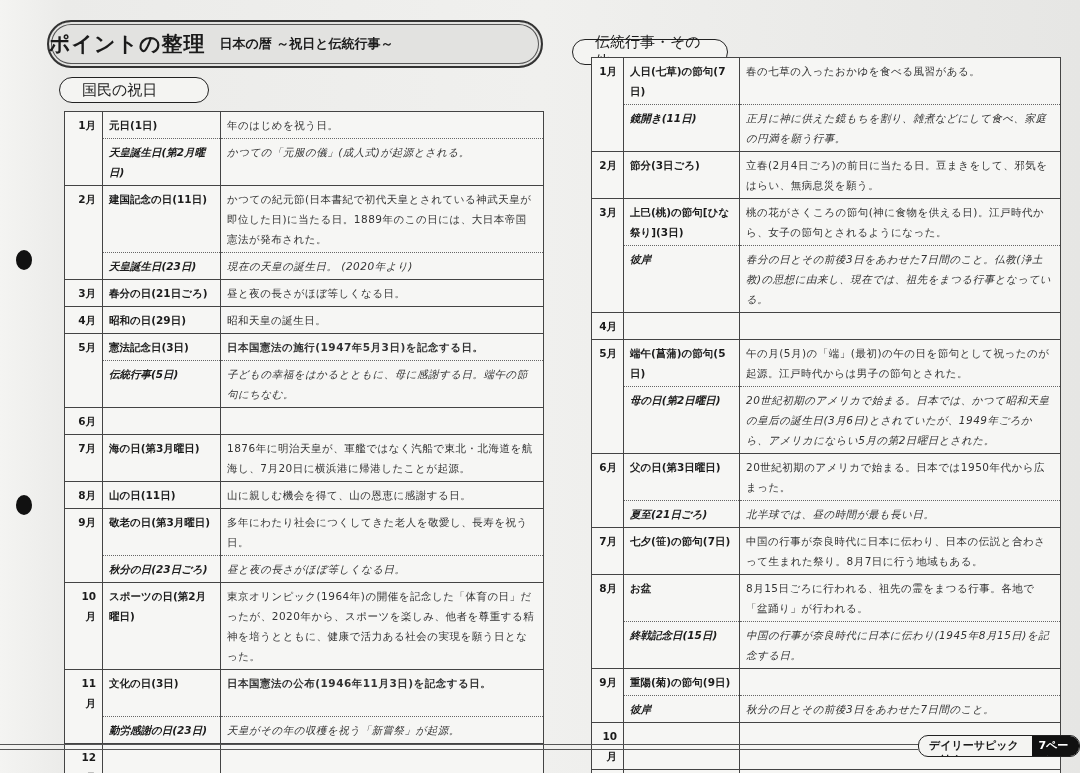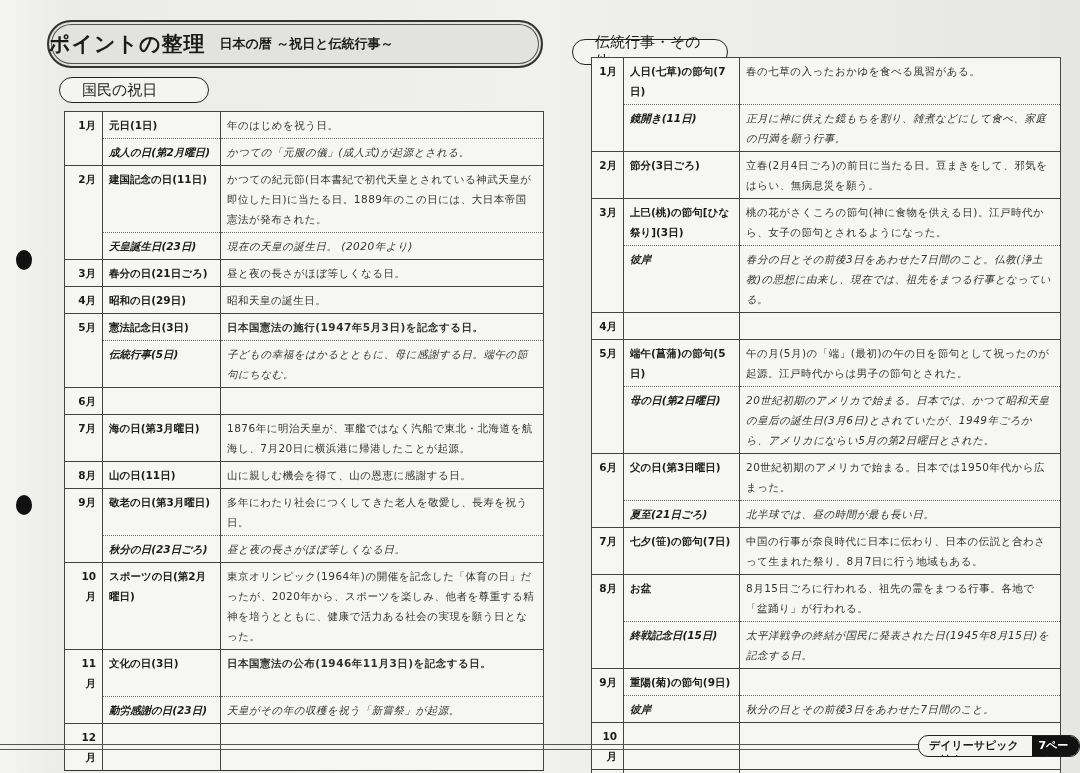--- a/index.html
+++ b/index.html
@@ -82,21 +82,21 @@
         <col>
       </colgroup>
     <tbody>
       <tr class="month-start">
           <td class="mon">1月</td>
           <td class="ev">元日(1日)</td>
           <td class="desc">年のはじめを祝う日。</td>
         </tr>
       <tr class="sub">
           <td class="mon"></td>
-          <td class="ev">成人の日(第2月曜日)</td>
+          <td class="ev">天皇誕生日(第2月曜日)</td>
           <td class="desc">かつての「元服の儀」(成人式)が起源とされる。</td>
         </tr>
       <tr class="month-start">
           <td class="mon">2月</td>
           <td class="ev">建国記念の日(11日)</td>
           <td class="desc">かつての紀元節(日本書紀で初代天皇とされている神武天皇が即位した日)に当たる日。1889年のこの日には、大日本帝国憲法が発布された。</td>
         </tr>
       <tr class="sub">
           <td class="mon"></td>
           <td class="ev">天皇誕生日(23日)</td>
@@ -233,21 +233,21 @@
           <td class="desc">中国の行事が奈良時代に日本に伝わり、日本の伝説と合わさって生まれた祭り。8月7日に行う地域もある。</td>
         </tr>
       <tr class="month-start">
           <td class="mon">8月</td>
           <td class="ev">お盆</td>
           <td class="desc">8月15日ごろに行われる、祖先の霊をまつる行事。各地で「盆踊り」が行われる。</td>
         </tr>
       <tr class="sub">
           <td class="mon"></td>
           <td class="ev">終戦記念日(15日)</td>
-          <td class="desc">太平洋戦争の終結が国民に発表された日(1945年8月15日)を記念する日。</td>
+          <td class="desc">中国の行事が奈良時代に日本に伝わり(1945年8月15日)を記念する日。</td>
         </tr>
       <tr class="month-start">
           <td class="mon">9月</td>
           <td class="ev">重陽(菊)の節句(9日)</td>
           <td class="desc"></td>
         </tr>
       <tr class="sub">
           <td class="mon"></td>
           <td class="ev">彼岸</td>
           <td class="desc">秋分の日とその前後3日をあわせた7日間のこと。</td>

